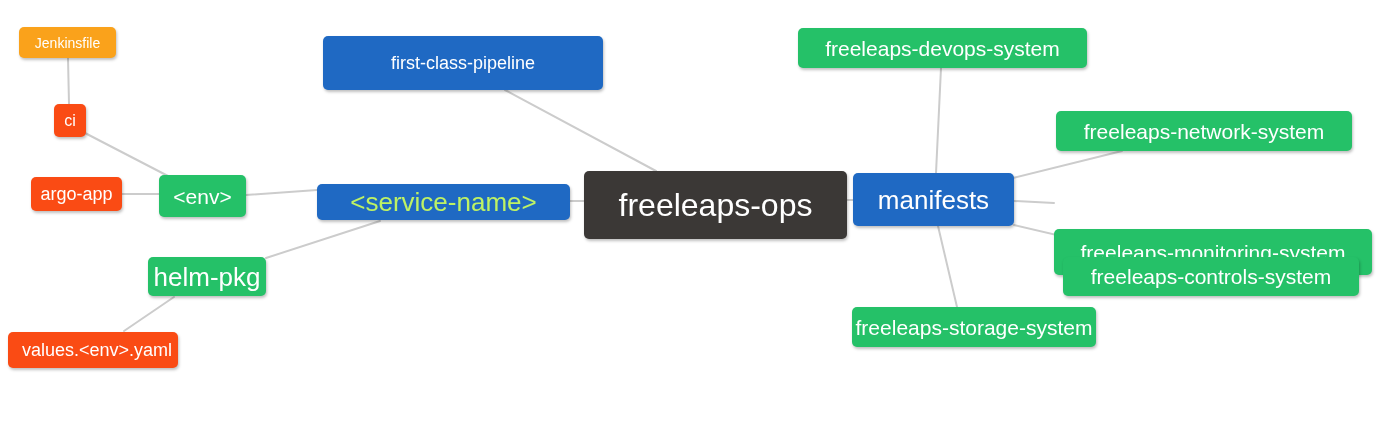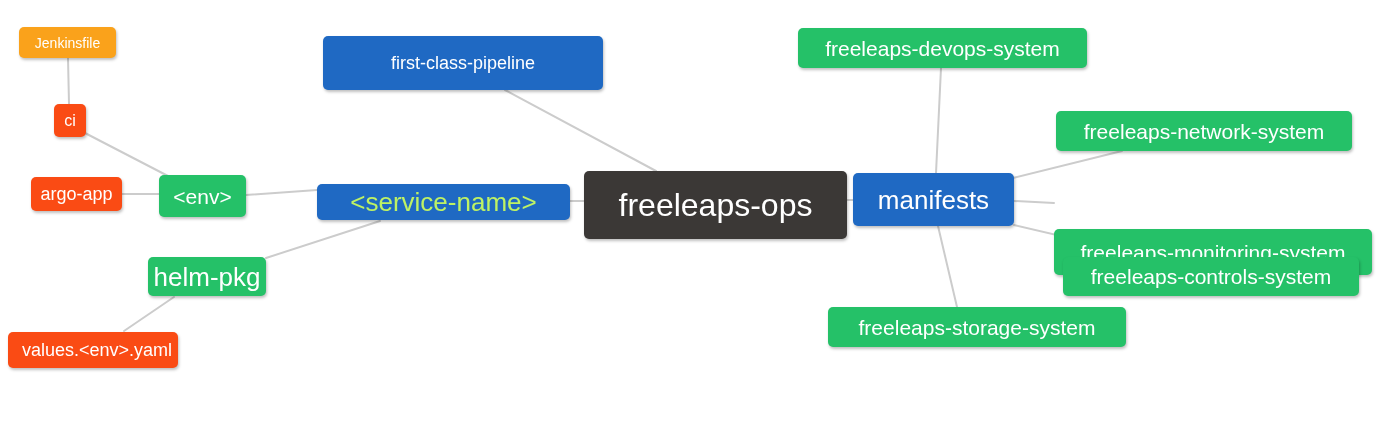--- a/index.html
+++ b/index.html
@@ -69,19 +69,19 @@
       <div class="node" style="left: 584px; top: 171px; width: 263px; height: 68px; font-size: 32px; background: rgb(59, 56, 54); color: rgb(255, 255, 255);">freeleaps-ops</div>
       <div class="node" style="left: 315px; top: 36px; width: 280px; height: 54px; font-size: 18px; background: rgb(31, 105, 195); color: rgb(255, 255, 255); margin-left: 8px;">first-class-pipeline</div>
       <div class="node" style="left: 317px; top: 184px; width: 253px; height: 36px; font-size: 26px; background: rgb(31, 105, 195); color: #bef264;">&lt;service-name&gt;</div>
       <div class="node" style="left: 853px; top: 173px; width: 161px; height: 53px; font-size: 26px; background: rgb(31, 105, 195); color: rgb(255, 255, 255);">manifests</div>
       <div class="node" style="left: 159px; top: 175px; width: 87px; height: 42px; font-size: 21px; background: rgb(37, 193, 104); color: rgb(255, 255, 255);">&lt;env&gt;</div>
       <div class="node" style="left: 148px; top: 257px; width: 118px; height: 39px; font-size: 26px; background: rgb(37, 193, 104); color: rgb(255, 255, 255);">helm-pkg</div>
       <div class="node" style="left: 798px; top: 28px; width: 289px; height: 40px; font-size: 21px; background: rgb(37, 193, 104); color: rgb(255, 255, 255);">freeleaps-devops-system</div>
       <div class="node" style="left: 1056px; top: 111px; width: 296px; height: 40px; font-size: 21px; background: rgb(37, 193, 104); color: rgb(255, 255, 255);">freeleaps-network-system</div>
       <div class="node" style="left: 1054px; top: 185px; width: 318px; height: 46px; font-size: 21px; background: rgb(37, 193, 104); color: rgb(255, 255, 255); margin-top: 44px;">freeleaps-monitoring-system</div>
       <div class="node" style="left: 1063px; top: 257px; width: 296px; height: 39px; font-size: 21px; background: rgb(37, 193, 104); color: rgb(255, 255, 255);">freeleaps-controls-system</div>
-      <div class="node" style="left: 828px; top: 307px; width: 298px; height: 40px; font-size: 21px; background: rgb(37, 193, 104); color: rgb(255, 255, 255);">freeleaps-storage-system</div>
+      <div class="node" style="left: 852px; top: 307px; width: 244px; height: 40px; font-size: 21px; background: rgb(37, 193, 104); color: rgb(255, 255, 255);">freeleaps-storage-system</div>
       <div class="node" style="left: 54px; top: 104px; width: 32px; height: 33px; font-size: 16px; background: rgb(250, 75, 20); color: rgb(255, 255, 255);">ci</div>
       <div class="node" style="left: 31px; top: 177px; width: 91px; height: 34px; font-size: 18px; background: rgb(250, 75, 20); color: rgb(255, 255, 255);">argo-app</div>
       <div class="node" style="left: 8px; top: 332px; width: 170px; height: 36px; font-size: 18px; background: rgb(250, 75, 20); color: rgb(255, 255, 255); padding-left: 8px;">values.&lt;env&gt;.yaml</div>
       <div class="node" style="left: 19px; top: 27px; width: 97px; height: 31px; font-size: 14px; background: rgb(250, 162, 27); color: rgb(255, 255, 255); text-align: center;">Jenkinsfile</div>
     </div>
 </div>
 
 </body></html>

